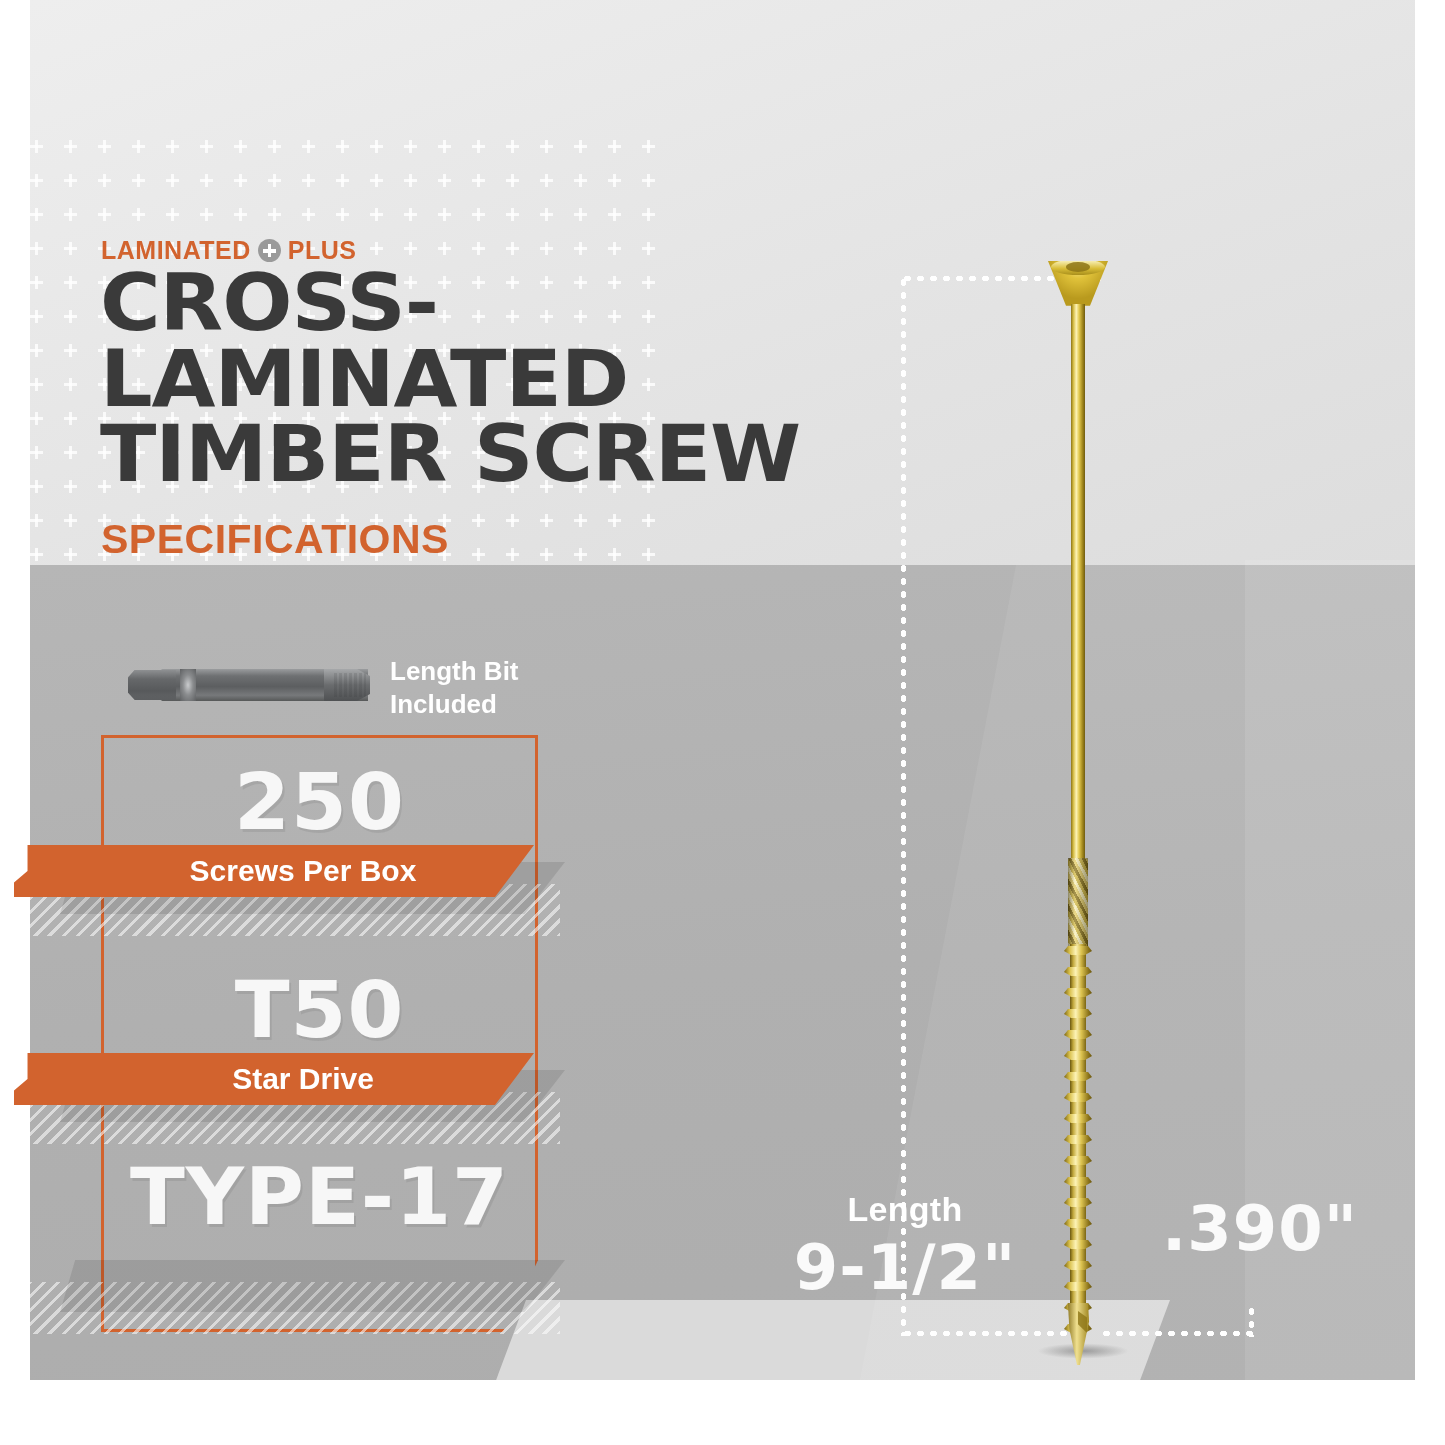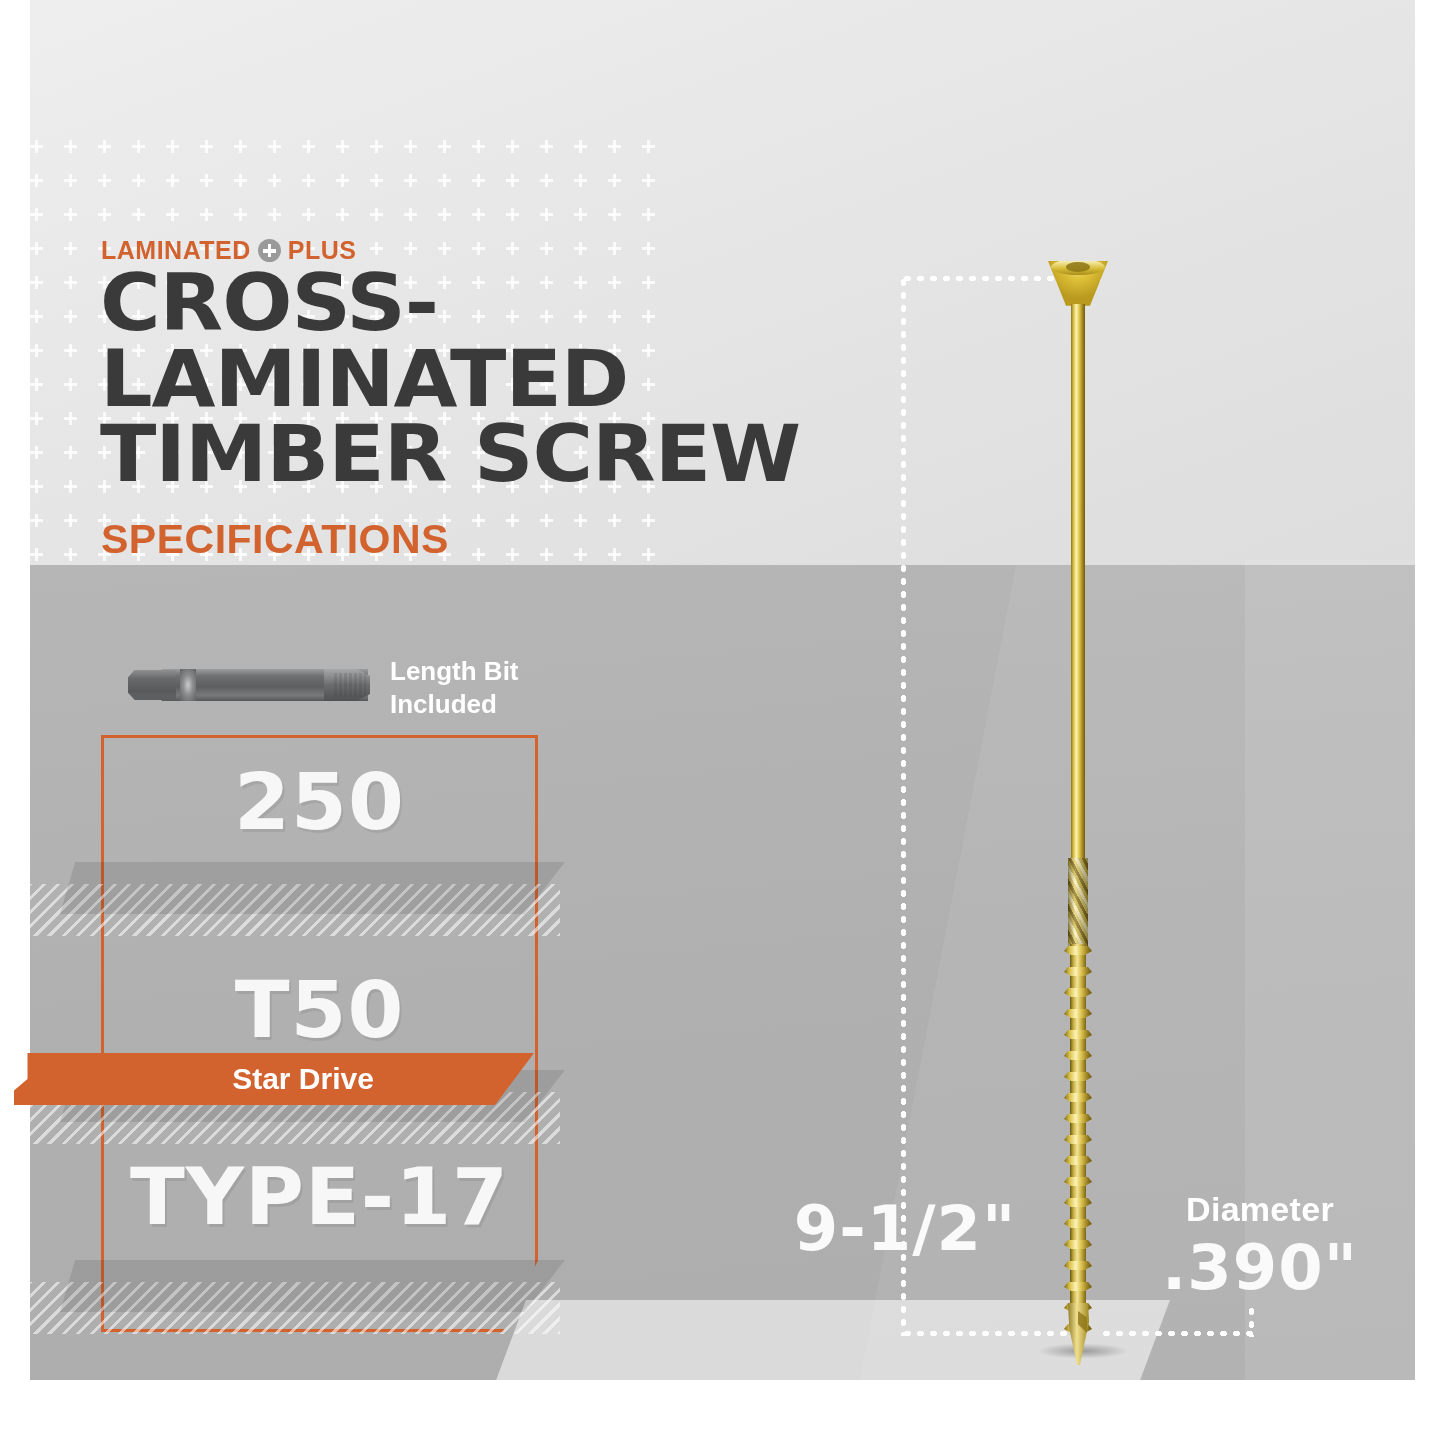--- a/index.html
+++ b/index.html
@@ -798,20 +798,23 @@
   <div class="bitlabel">
     <div>Length Bit</div>
     <div>Included</div>
   </div>
 
   <div class="specframe"></div>
 
   <div class="hatch" style="left:0;top:884px;width:560px;"></div>
   <div class="specval" style="top:757px;font-size:78px;">250</div>
   <div class="bshadow" style="left:60px;top:862px;width:505px;"></div>
+  <div class="banner" style="left:14px;top:845px;width:520px;">
+    <div class="txt">Screws Per Box</div>
+  </div>
 
   <div class="hatch" style="left:0;top:1092px;width:560px;"></div>
   <div class="specval" style="top:965px;font-size:78px;">T50</div>
   <div class="bshadow" style="left:60px;top:1070px;width:505px;"></div>
   <div class="banner" style="left:14px;top:1053px;width:520px;">
     <div class="txt">Star Drive</div>
   </div>
 
   <div class="hatch" style="left:0;top:1282px;width:560px;"></div>
   <div class="specval" style="top:1152px;font-size:78px;">TYPE-17</div>
@@ -847,20 +850,20 @@
         <i style="top: 294px;"></i>
         <i style="top: 315px;"></i>
         <i style="top: 336px;"></i>
         <i style="top: 357px;"></i>
         <i style="top: 378px;"></i>
       </div>
     <div class="point"></div>
   </div>
 
   <div class="mlabel" style="left:790px;top:1190px;width:230px;">
+    <div class="cap">Length</div>
     <div class="val">9-1/2"</div>
   </div>
   <div class="mlabel" style="left:1140px;top:1190px;width:240px;">
-    <div class="cap">Diameter</div>
     <div class="val">.390"</div>
   </div>
 
 </div>
 
 </body></html>

